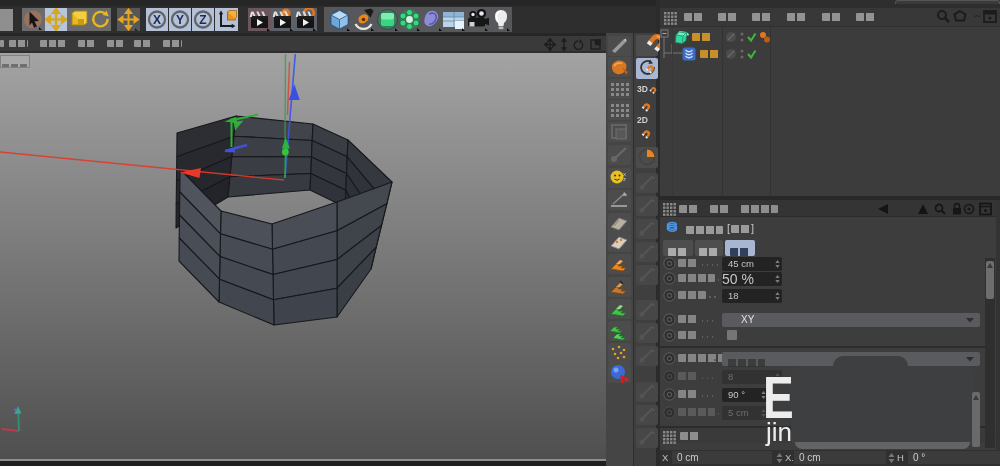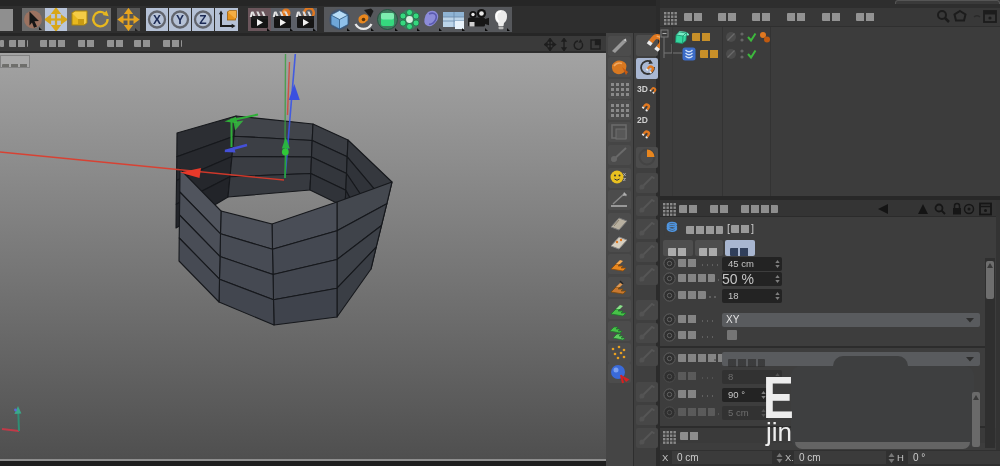--- a/index.html
+++ b/index.html
@@ -612,21 +612,21 @@
 <div class="abs" style="left:722px;top:289px;width:60px;height:14px;background:#232323;border-radius:2px;color:#c6c6c6;font-size:9.5px;line-height:14px;padding-left:6px">18<svg class="abs" style="right:2px;top:3px" width="5" height="8">
       <path d="M2.5 0 l2.2 3 h-4.4 z M2.5 8 l2.2 -3 h-4.4 z" fill="#7e7e7e"></path>
     </svg></div>
 <svg class="abs" style="left:663px;top:313px" width="13" height="13">
 <circle cx="6.5" cy="6.5" r="5.6" fill="#2f2f2f" stroke="#646464" stroke-width="0.9"></circle>
 <circle cx="6.5" cy="6.5" r="2.2" fill="none" stroke="#646464" stroke-width="1"></circle>
   </svg>
 <span class="zh abs" style="left:678px;top:315px;width:19px;color:#a6a6a6"></span>
 <div class="abs" style="left:702px;top:320px;width:15px;height:1.5px;background-image:repeating-linear-gradient(90deg,#606060 0 1.5px,transparent 1.5px 5px)"></div>
 <div class="abs" style="left:722px;top:313px;width:258px;height:14px;background:#595b5e;border-radius:2px;
-color:#e2e2e2;font-size:10px;line-height:14px;padding-left:4px">XY
+color:#e2e2e2;font-size:10px;line-height:14px;padding-left:19px">XY
 <svg class="abs" style="right:6px;top:5px" width="8" height="5">
       <path d="M0 0 h8 l-4 4.6 z" fill="#2e2e2e"></path>
     </svg></div>
 <svg class="abs" style="left:663px;top:329px" width="13" height="13">
 <circle cx="6.5" cy="6.5" r="5.6" fill="#2f2f2f" stroke="#646464" stroke-width="0.9"></circle>
 <circle cx="6.5" cy="6.5" r="2.2" fill="none" stroke="#646464" stroke-width="1"></circle>
   </svg>
 <span class="zh abs" style="left:678px;top:331px;width:19px;color:#a6a6a6"></span>
 <div class="abs" style="left:702px;top:336px;width:15px;height:1.5px;background-image:repeating-linear-gradient(90deg,#606060 0 1.5px,transparent 1.5px 5px)"></div>
 <div class="abs" style="left:727px;top:330px;width:10px;height:10px;background:#757575;border-radius:1px"></div>

